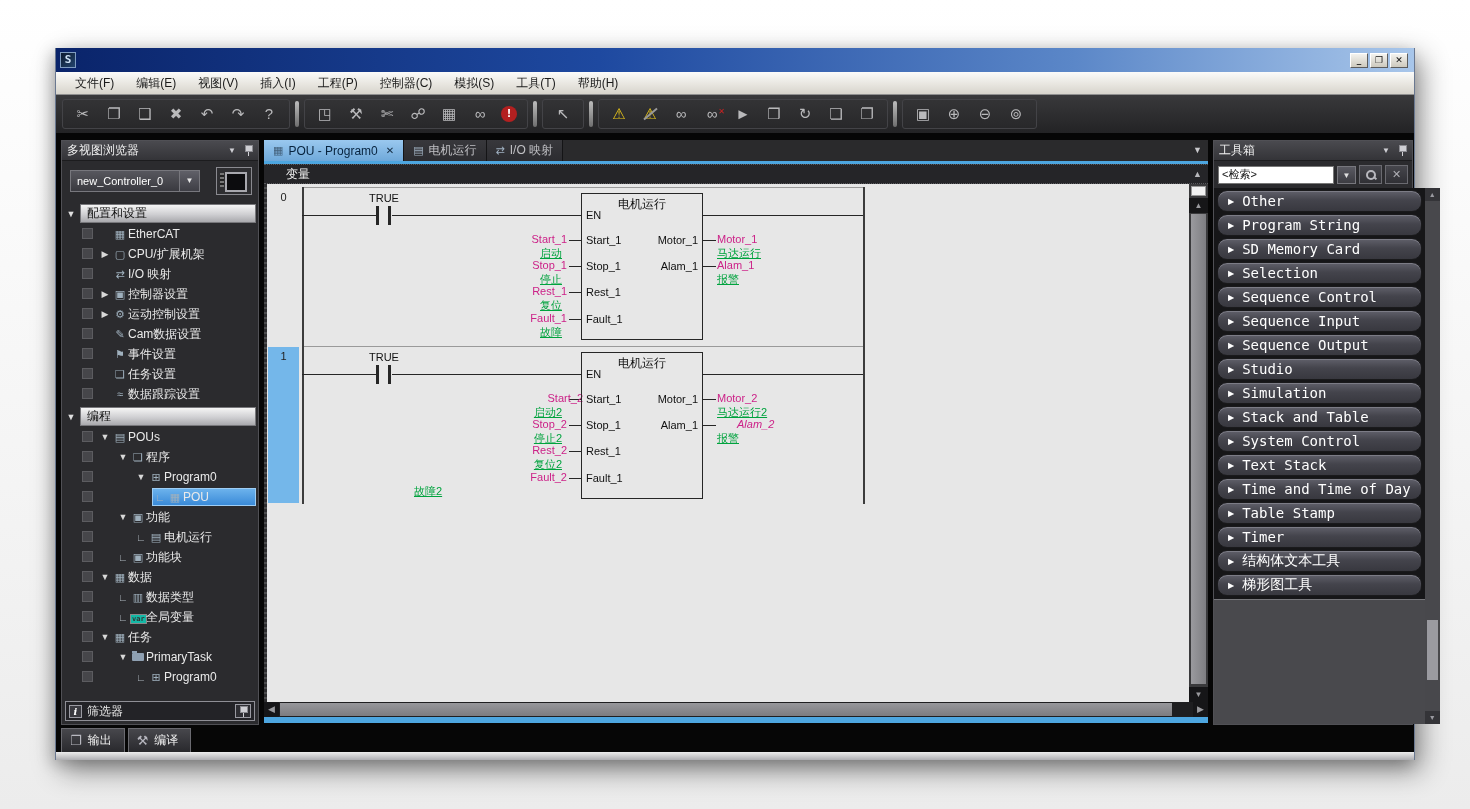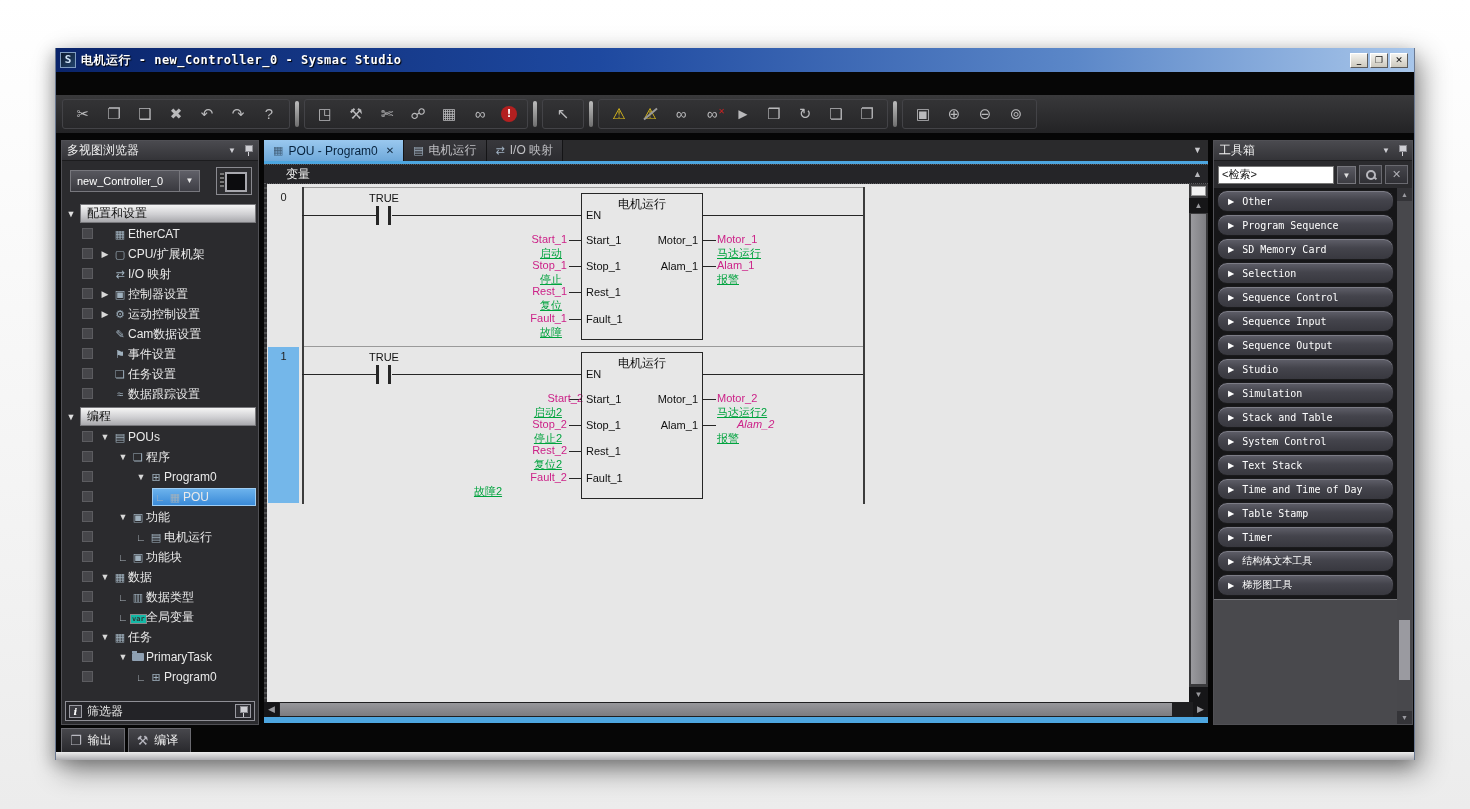--- a/index.html
+++ b/index.html
@@ -122,44 +122,54 @@
   .tbx-input { width:116px; height:18px; border:1px solid #777; background:#fff; color:#111; font-size:11px; padding:0 3px; font-family:"Liberation Sans","DejaVu Sans",sans-serif; }
   .tbx-dd { width:19px; height:18px; background:linear-gradient(180deg,#5a5a62,#3c3c42); border:1px solid #77777d; color:#e0e0e0; font-size:8px; text-align:center; line-height:17px; }
   .tbx-sbtn { width:23px; height:19px; background:linear-gradient(180deg,#46464c,#303035); border:1px solid #6a6a70; display:flex; align-items:center; justify-content:center; color:#b0b0b6; font-size:11px; }
   .mag-icon { display:inline-block; width:12px; height:12px; position:relative; }
   .mag-icon::before { content:""; position:absolute; left:1px; top:1px; width:6px; height:6px; border:2px solid #b8b8be; border-radius:50%; }
   .mag-icon::after { content:""; position:absolute; left:8px; top:8px; width:4px; height:2px; background:#b8b8be; transform:rotate(45deg); }
   .tbx-body { flex:1; display:flex; }
   .tbx-listcol { flex:1; display:flex; flex-direction:column; background:#161618; }
   .tbx-cat { height:22px; margin:2px 3px 0 3px; border-radius:10px; background:linear-gradient(180deg,#60606a 0%,#44444c 45%,#38383f 100%); border:1px solid #1a1a1c; box-shadow:inset 0 1px 0 #7c7c86; display:flex; align-items:center; gap:8px; padding:0 10px; flex:none; }
   .tbx-cat-tri { color:#fff; font-size:8px; }
-  .tbx-cat-label { color:#fff; font-size:10px; font-family:"DejaVu Sans Mono","DejaVu Sans",monospace; white-space:nowrap; }
+  .tbx-cat-label { color:#fff; font-size:14px; font-family:"DejaVu Sans Mono","DejaVu Sans",monospace; white-space:nowrap; }
   .tbx-filler { flex:1; background:#49494d; margin-top:3px; border-top:1px solid #77777b; }
   .tbx-scroll { width:15px; background:#48484c; position:relative; flex:none; }
   .tbxs-btn { position:absolute; left:0; width:15px; height:13px; background:#343438; color:#9a9aa0; font-size:7px; text-align:center; line-height:13px; }
   .tbxs-thumb { position:absolute; left:2px; width:11px; background:#9a9aa0; }
 
   .status-strip { position:absolute; left:0; top:704px; width:100%; height:8px; background:linear-gradient(180deg,#ededed,#aeaeb2); }
 </style>
 </head>
 <body>
 
 <div class="stage">
   <div class="window">
 
     <div class="titlebar">
       <span class="app-icon">S</span>
-      <span class="title-text">电机运行 - new_Controller_0 - Sysmac Studio</span>
       <span class="tb-controls">
           <span class="win-btn">_</span>
           <span class="win-btn">❐</span>
           <span class="win-btn">✕</span>
         </span>
     </div>
 
+    <div class="menubar">
+        <div class="menu-item">文件(F)</div>
+        <div class="menu-item">编辑(E)</div>
+        <div class="menu-item">视图(V)</div>
+        <div class="menu-item">插入(I)</div>
+        <div class="menu-item">工程(P)</div>
+        <div class="menu-item">控制器(C)</div>
+        <div class="menu-item">模拟(S)</div>
+        <div class="menu-item">工具(T)</div>
+        <div class="menu-item">帮助(H)</div>
+      </div>
 
     <div class="toolbar">
         <div class="tb-group">
           <span class="tb-btn">✂</span>
           <span class="tb-btn">❐</span>
           <span class="tb-btn">❑</span>
           <span class="tb-btn">✖</span>
           <span class="tb-btn">↶</span>
           <span class="tb-btn">↷</span>
           <span class="tb-btn">?</span>
@@ -500,21 +510,21 @@
               <div class="extlab pink" style="left: 166px; width: 153px; top: 46px; text-align: right;">Start_2</div>
               <div class="extlab green" style="left: 150px; width: 148px; top: 59px; text-align: right;">启动2</div>
               <div class="wire" style="left: 305px; width: 12px; top: 79px;"></div>
               <div class="extlab pink" style="left: 150px; width: 153px; top: 72px; text-align: right;">Stop_2</div>
               <div class="extlab green" style="left: 150px; width: 148px; top: 85px; text-align: right;">停止2</div>
               <div class="wire" style="left: 305px; width: 12px; top: 105px;"></div>
               <div class="extlab pink" style="left: 150px; width: 153px; top: 98px; text-align: right;">Rest_2</div>
               <div class="extlab green" style="left: 150px; width: 148px; top: 111px; text-align: right;">复位2</div>
               <div class="wire" style="left: 305px; width: 12px; top: 132px;"></div>
               <div class="extlab pink" style="left: 150px; width: 153px; top: 125px; text-align: right;">Fault_2</div>
-              <div class="extlab green" style="left: 150px; width: 148px; top: 138px; text-align: center;">故障2</div>
+              <div class="extlab green" style="left: 150px; width: 148px; top: 138px; text-align: left;">故障2</div>
               <div class="wire" style="left: 439px; width: 13px; top: 53px;"></div>
               <div class="extlab pink" style="left: 453px; top: 46px;">Motor_2</div>
               <div class="extlab green" style="left: 453px; top: 59px;">马达运行2</div>
               <div class="wire" style="left: 439px; width: 13px; top: 79px;"></div>
               <div class="extlab pink" style="left: 473px; top: 72px; font-style: italic;">Alam_2</div>
               <div class="extlab green" style="left: 453px; top: 85px;">报警</div>
               <div class="fb" style="left: 317px; top: 6px; width: 122px; height: 147px;">
                 <div class="fb-title">电机运行</div>
                 <div class="fb-en" style="top: 15px;">EN</div>
                 <div class="fb-pin" style="left: 4px; top: 40px;">Start_1</div>
@@ -558,21 +568,21 @@
         <span class="tbx-sbtn">✕</span>
       </div>
       <div class="tbx-body">
         <div class="tbx-listcol">
             <div class="tbx-cat">
               <span class="tbx-cat-tri">▶</span>
               <span class="tbx-cat-label">Other</span>
             </div>
             <div class="tbx-cat">
               <span class="tbx-cat-tri">▶</span>
-              <span class="tbx-cat-label">Program Sequence</span>
+              <span class="tbx-cat-label">Program String</span>
             </div>
             <div class="tbx-cat">
               <span class="tbx-cat-tri">▶</span>
               <span class="tbx-cat-label">SD Memory Card</span>
             </div>
             <div class="tbx-cat">
               <span class="tbx-cat-tri">▶</span>
               <span class="tbx-cat-label">Selection</span>
             </div>
             <div class="tbx-cat">

